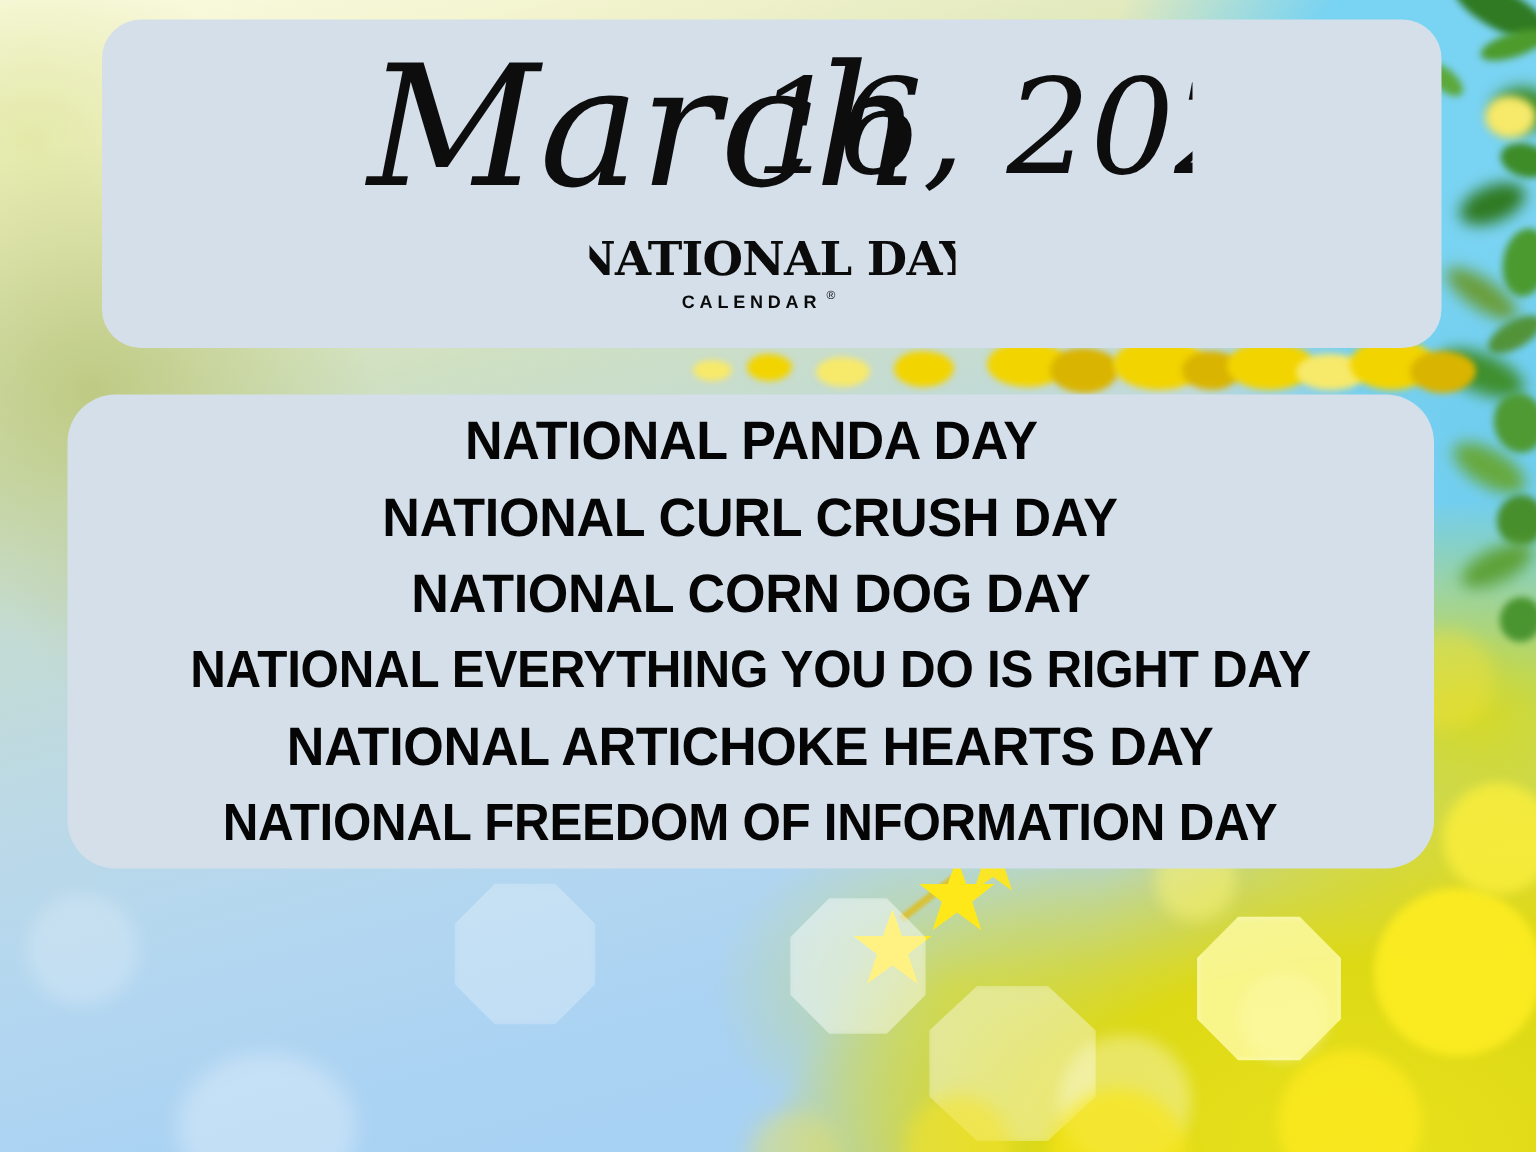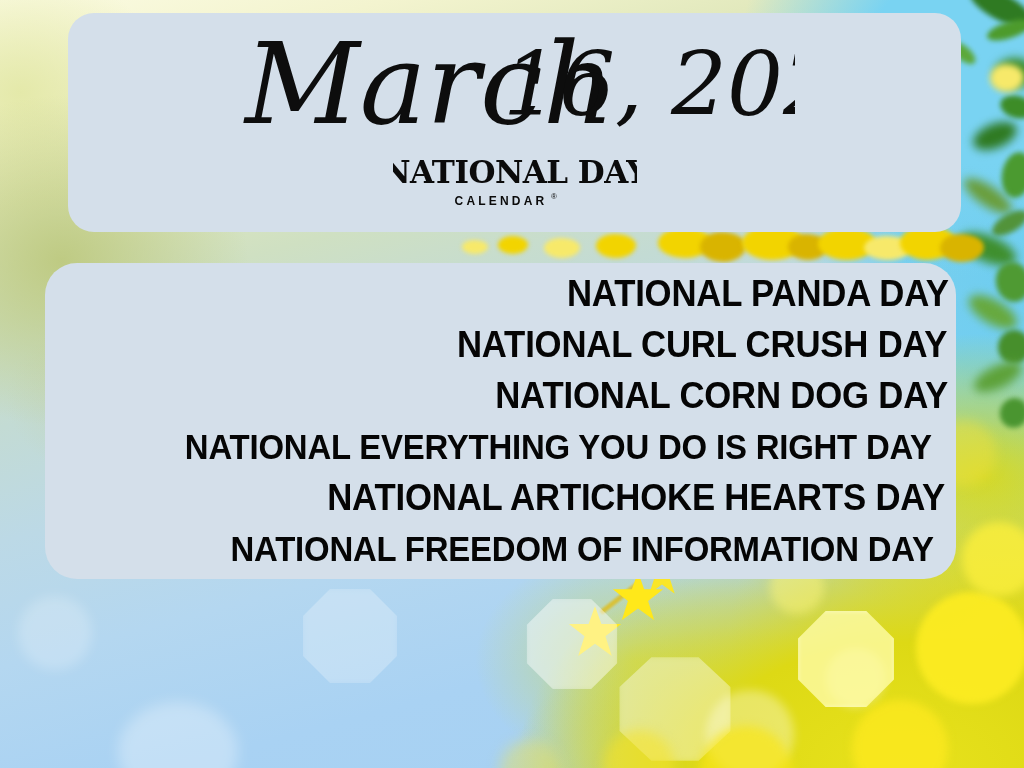--- a/index.html
+++ b/index.html
@@ -146,21 +146,21 @@
     margin-top:-6px;
     display:flex; flex-direction:column; align-items:center;
   }
   .logo-svg { display:block; }
   .logo-svg text { fill:#0b0b0b; }
 
   
   #day-list {
     width:100%;
     display:flex; flex-direction:column;
-    align-items:flex-end; justify-content:center;
+    align-items:center; justify-content:center;
     gap:0px;
   }
   .day-item {
     font-family:"Liberation Sans", sans-serif;
     font-weight:bold;
     font-size:36px;
     line-height:51px;
     letter-spacing:-0.2px;
     color:#050505;
     white-space:nowrap;

